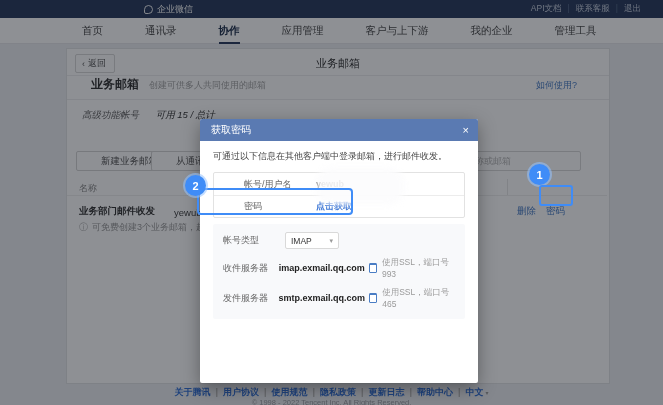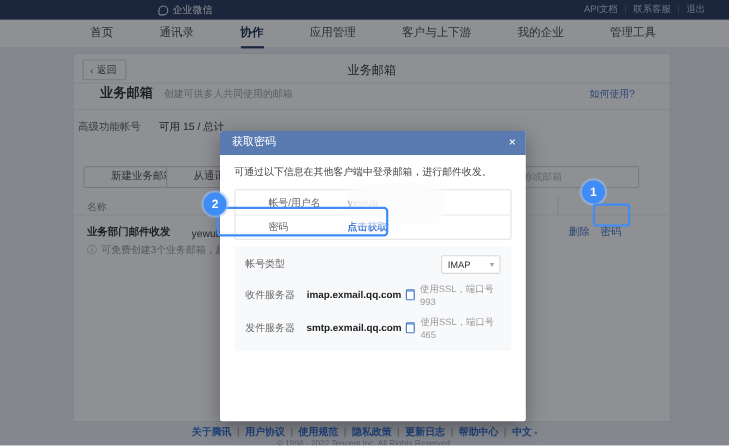--- a/index.html
+++ b/index.html
@@ -23,21 +23,21 @@
   .content { position:absolute; top:44px; left:0; right:0; bottom:0; background:#edeff2; }
   .card { position:absolute; left:66px; top:4px; width:544px; height:336px; background:#fff; border:1px solid #e2e3e6; }
   .back-btn { position:absolute; left:8px; top:5px; border:1px solid #d8d8d8; border-radius:2px; padding:2px 8px 2px 6px; font-size:9px; color:#555; background:#fff; display:flex; gap:3px; align-items:center; }
   .page-title { position:absolute; top:7px; left:0; right:0; text-align:center; font-size:11px; color:#333; }
   .divider { position:absolute; left:0; right:0; height:1px; background:#ececee; }
   .d1 { top:26px; } .d2 { top:50px; }
   .section-row { position:absolute; top:27px; left:24px; right:22px; display:flex; align-items:baseline; }
   .section-title { font-size:12px; font-weight:bold; color:#333; }
   .section-desc { font-size:9px; color:#a3a3a3; margin-left:10px; }
   .help-link { margin-left:auto; font-size:9px; color:#4a7dc4; margin-right:10px; }
-  .quota-row { position:absolute; top:60px; left:4px; font-size:9.5px; color:#666; }
+  .quota-row { position:absolute; top:60px; left:15px; font-size:9.5px; color:#666;font-style:italic; }
   .quota-val { color:#333; margin-left:14px; }
   .toolbar-btn { position:absolute; top:102px; height:20px; border:1px solid #d5d5d5; background:#fff; border-radius:2px; font-size:9.5px; color:#555; padding:0 24px; line-height:18px; }
   .btn-new { left:9px; } .btn-add { left:84px; }
   .search-input { position:absolute; top:102px; left:374px; width:140px; height:20px; border:1px solid #d9d9d9; border-radius:2px; font-size:9px; padding:0 6px; color:#333; font-family:inherit; }
   .search-input::placeholder { color:#b5b5b5; }
   .thead { position:absolute; top:130px; left:0; right:2px; height:17px; display:flex; font-size:9px; color:#8c8c8c; border-bottom:1px solid #efefef; align-items:flex-end;gap:19px; }
   .th-name { width:102px; padding-left:12px; }
   .th-addr { flex:1; border-left:1px solid #e8e8e8; padding-left:5px; }
   .th-ops  { width:100px; border-left:1px solid #e8e8e8; height:100%; }
   .trow { position:absolute; top:147px; left:0; right:2px; height:22px; display:flex; align-items:flex-end; font-size:9.5px; }
@@ -63,21 +63,21 @@
   .modal-close { position:absolute; right:9px; top:0; line-height:22px; font-size:11px; color:#fff; cursor:pointer; }
   .modal-intro { position:absolute; left:13px; top:31px; right:13px; font-size:9px; color:#444; }
   .fields-box { position:absolute; left:13px; top:53px; width:252px; border:1px solid #e2e2e2; border-radius:2px; background:#fff; }
   .f-row { height:22px; display:flex; align-items:center; padding:0 10px; }
   .f-row + .f-row { border-top:1px solid #ececec; }
   .f-label { width:72px; font-size:9px; color:#666;margin-left:20px; }
   .f-value { font-size:9px; color:#333; font-weight:bold; }
   .f-link { font-size:9px; color:#3370d4; font-weight:bold; cursor:pointer; }
   .redaction { position:absolute; left:116px; top:48px; width:88px; height:38px; background:rgba(252,252,253,0.92); border-radius:16px; filter:blur(3px); z-index:3; }
   .server-panel { position:absolute; left:13px; top:105px; width:252px; background:#f8f9fb; border-radius:2px; padding:8px 10px 10px 10px; }
-  .s-row { display:flex; align-items:center; margin-top:8px;justify-content:space-between; }
+  .s-row { display:flex; align-items:center; margin-top:8px; }
   .s-row:first-child { margin-top:0; }
   .s-label { width:62px; font-size:9px; color:#666; }
   .select-box { width:54px; height:17px; border:1px solid #d9d9d9; background:#fff; border-radius:2px; display:flex; align-items:center; justify-content:space-between; padding:0 5px; font-size:8.5px; color:#333; cursor:pointer; }
   .caret { font-size:7px; color:#999; }
   .s-value { font-size:9px; color:#222; font-weight:bold; }
   .copy-icon { position:relative; width:9px; height:10px; display:inline-block; margin:0 5px 0 4px; cursor:pointer; }
   .copy-icon::before { content:""; position:absolute; left:0; top:0; width:6px; height:7px; border:1px solid #4a7dc4; border-radius:1px; background:#fff; }
   .copy-icon::after { content:""; position:absolute; right:0; bottom:0; width:6px; height:7px; border:1px solid #4a7dc4; border-radius:1px; background:#fff; }
   .s-note { font-size:8.5px; color:#9a9a9a; }
 

